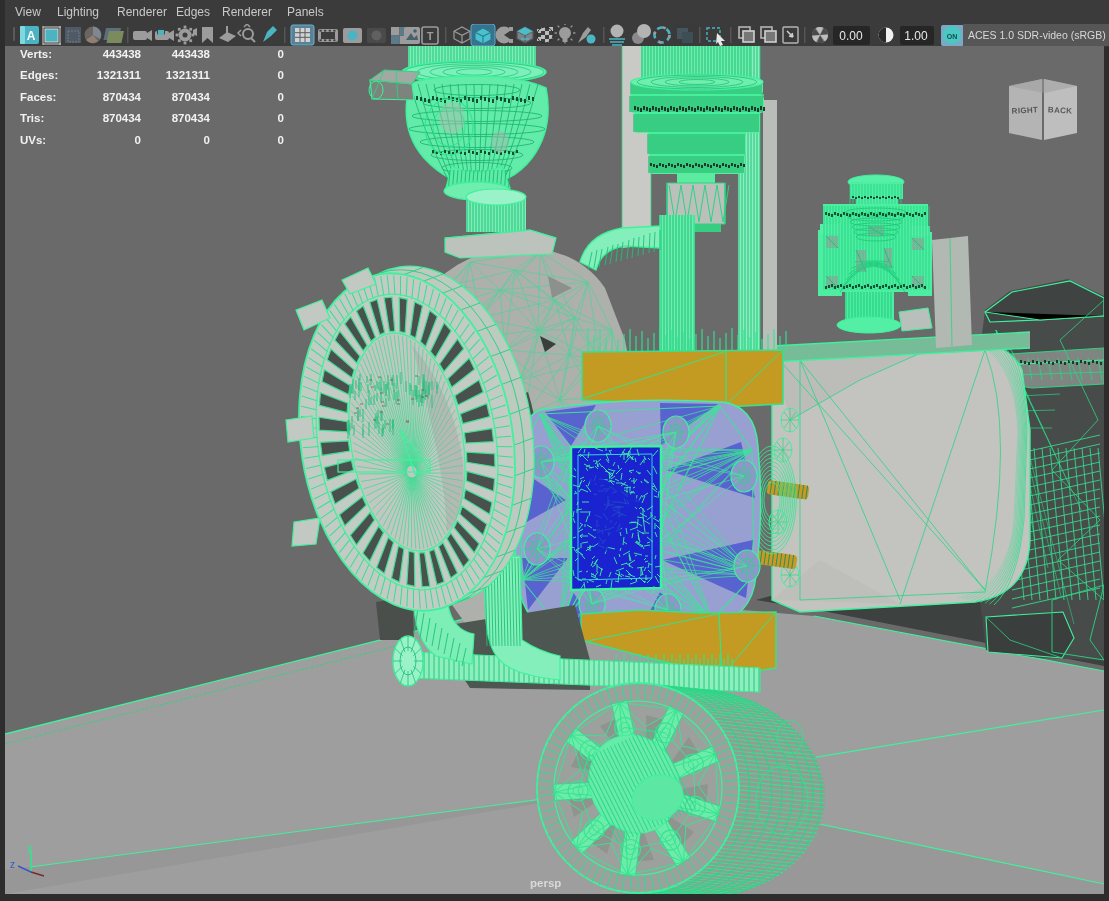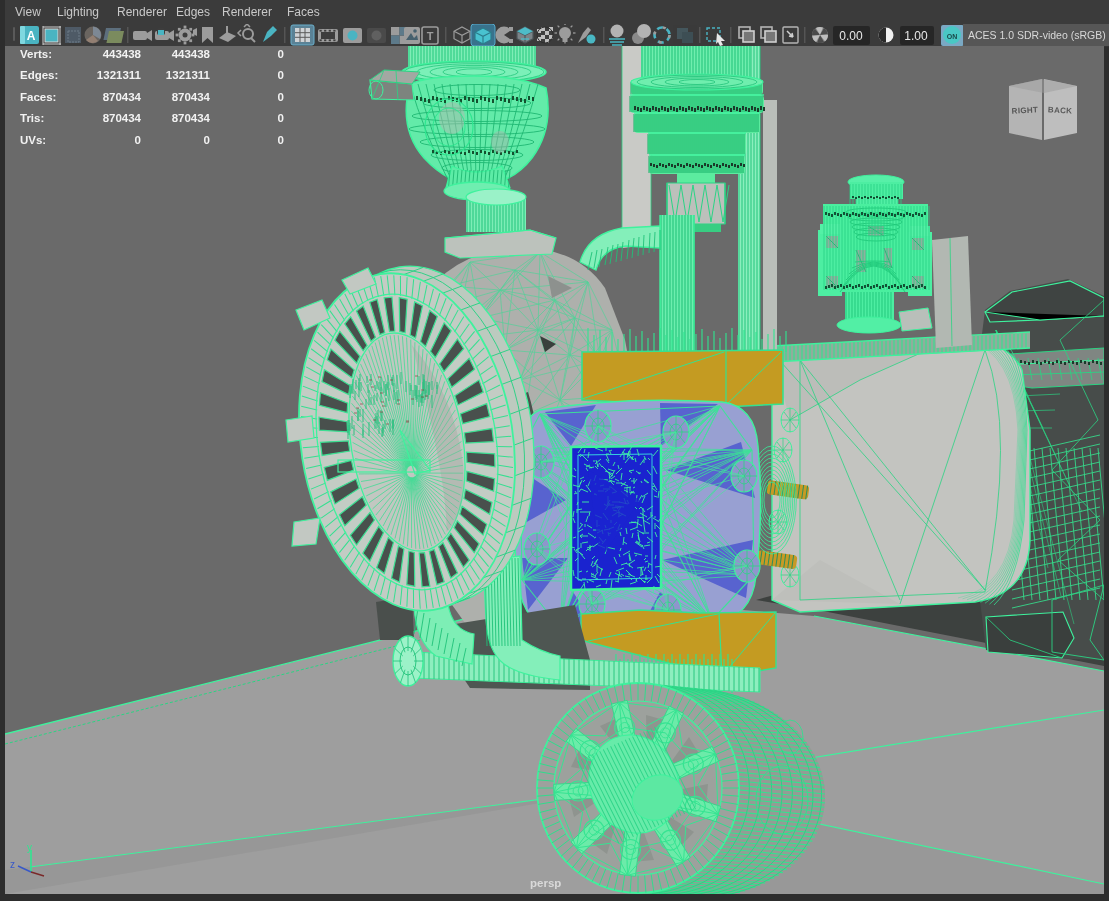--- a/index.html
+++ b/index.html
@@ -9,21 +9,21 @@
 #viewport{position:absolute;left:5px;top:46px;width:1099px;height:848px;background:#6a6a6a;overflow:hidden;}
 </style></head>
 <body>
 <div id="page">
   <div id="menubar">
     <span style="left:10px">View</span>
     <span style="left:52px">Lighting</span>
     <span style="left:112px">Renderer</span>
     <span style="left:171px">Edges</span>
     <span style="left:217px">Renderer</span>
-    <span style="left:282px">Faces</span>
+    <span style="left:282px">Panels</span>
   </div>
   <div id="toolbar">
     <svg width="1104" height="22" viewBox="0 24 1104 22" style="position:absolute;left:0;top:0">
     <rect x="8" y="27" width="2" height="14" rx="1" fill="#5a5a5a"></rect>
 <rect x="15" y="26" width="19" height="18" rx="2" fill="#4ab4c2"></rect>
 <rect x="15" y="26" width="5" height="18" rx="1" fill="#7fd8e0"></rect>
 <text x="26" y="40" font-size="12" font-weight="bold" fill="#fff" text-anchor="middle" font-family="Liberation Sans, sans-serif">A</text>
 <rect x="40" y="29" width="13" height="13" fill="#4ab4c2" stroke="#d8d8d8" stroke-width="1"></rect>
 <path d="M38,27 L56,27 M38,44 L56,44 M38,26 L38,45 M55,26 L55,45" stroke="#cfcfcf" stroke-width="1" fill="none"></path>
 <rect x="60" y="27" width="16" height="16" fill="#4e5a66"></rect>

